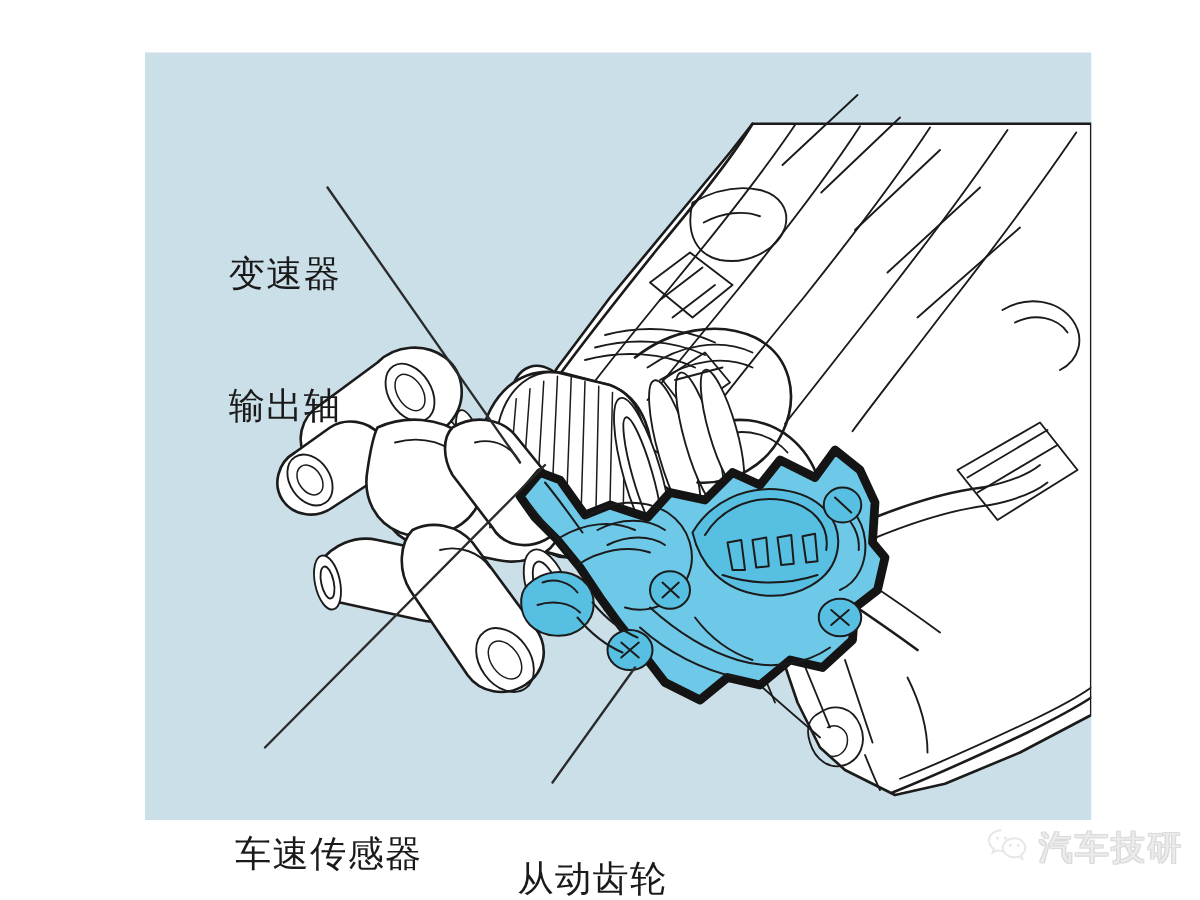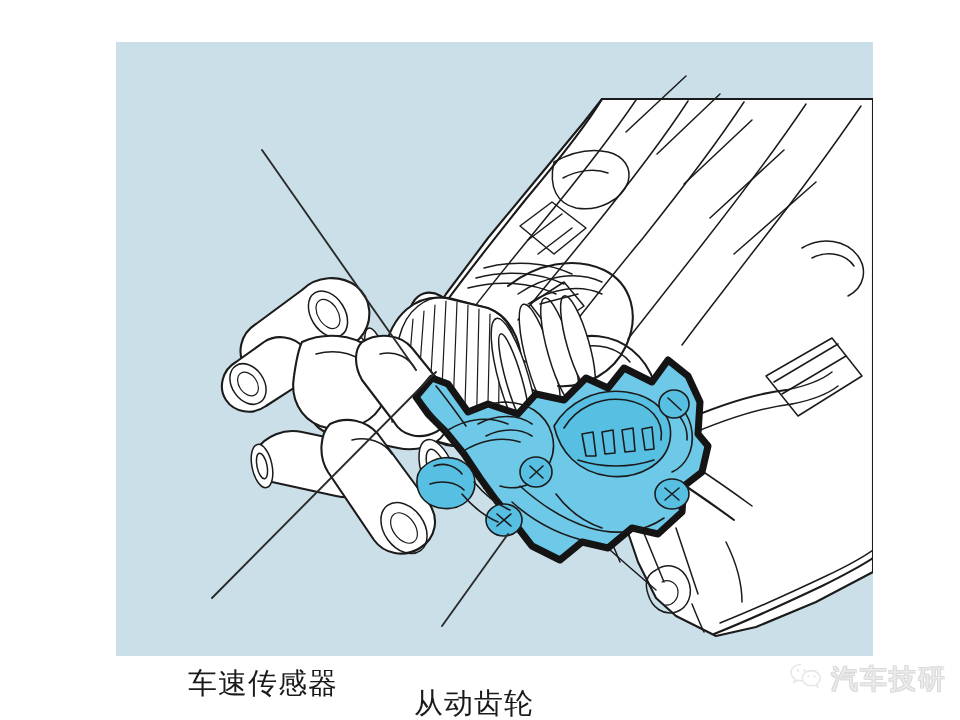--- a/index.html
+++ b/index.html
@@ -349,20 +349,24 @@
         </g>
       </g>
 
       <g>
         <path class="lead" d="M146 108 L 300 328"></path>
         <path class="lead" d="M 96 556 L 320 330"></path>
         <path class="lead" d="M326 584 L 392 492"></path>
       </g>
     </svg>
 
+    <div class="callout" id="label-output-shaft" style="left:67px; top:90px;">
+      <div>变速器</div>
+      <div>输出轴</div>
+    </div>
 
     <div class="callout" id="label-driven-gear" style="left:72px; top:554px;">
       <div>车速传感器</div>
     </div>
 
     <div class="callout" id="label-speed-sensor" style="left:298px; top:574px;">
       <div>从动齿轮</div>
     </div>
 
   </div>

